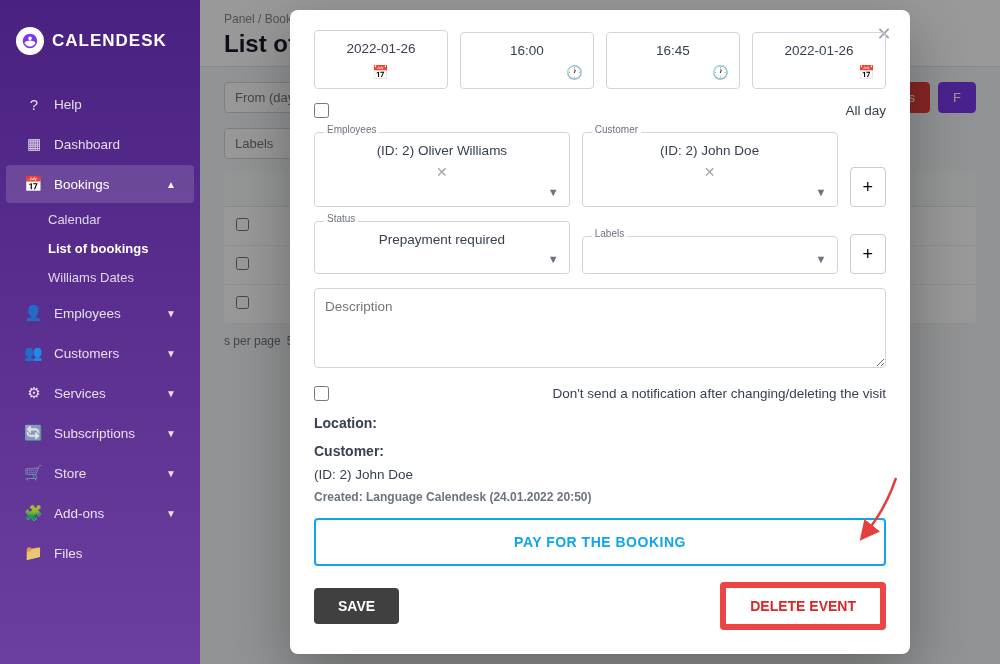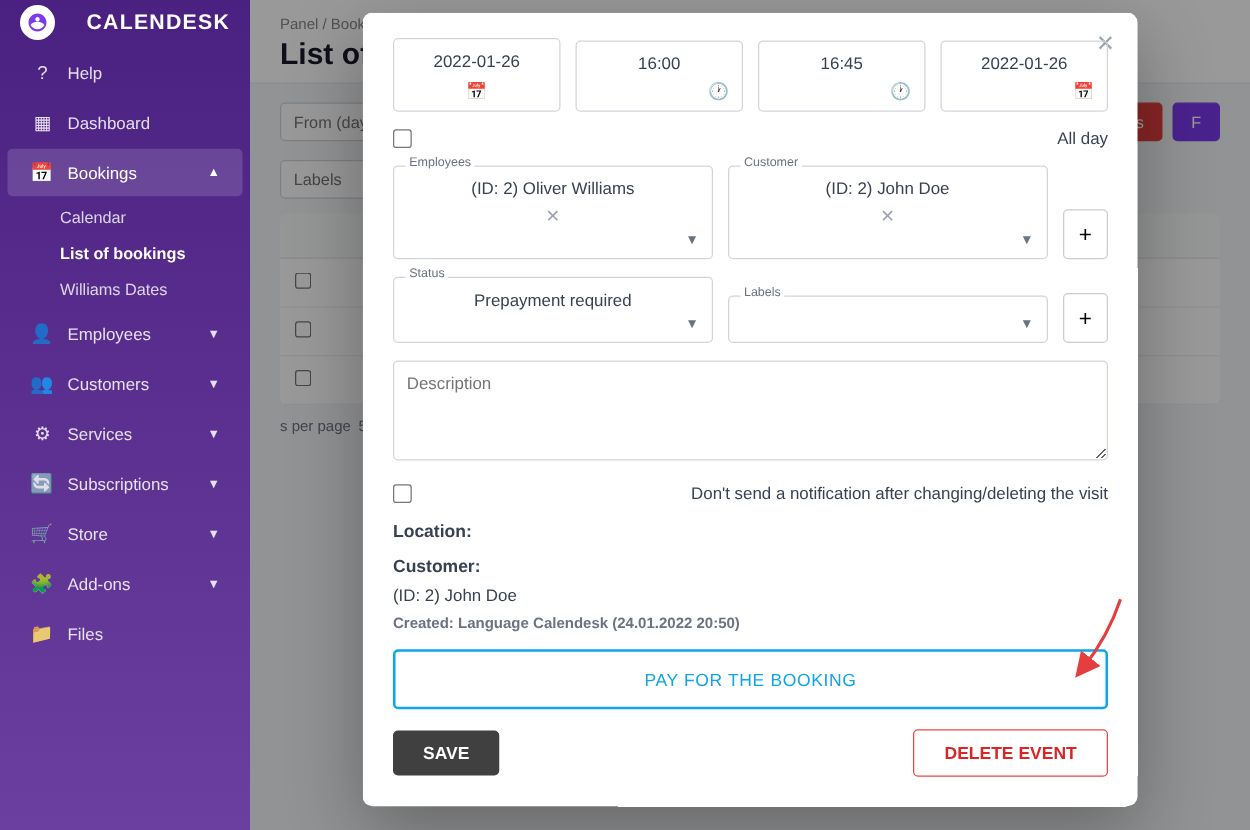--- a/index.html
+++ b/index.html
@@ -12,25 +12,24 @@
       background: linear-gradient(180deg, #4a2080 0%, #6b3fa0 100%);
       height: 664px;
       display: flex;
       flex-direction: column;
       color: white;
     }
     .sidebar-logo {
       display: flex;
       align-items: center;
       gap: 8px;
-      padding: 4px 16px;
+      padding: 27px 16px;
       font-size: 17px;
       font-weight: 700;
       letter-spacing: 1px;
-      justify-content: space-between;
     }
     .logo-icon {
       width: 28px; height: 28px;
       background: white;
       border-radius: 50%;
       display: flex; align-items: center; justify-content: center;
     }
     .logo-icon svg { width: 18px; height: 18px; }
     .sidebar-nav { display: flex; flex-direction: column; gap: 2px; padding: 4px 0; }
     .nav-item {
@@ -125,26 +124,26 @@
     .section-label { font-size: 14px; font-weight: 600; color: #374151; margin-bottom: 8px; }
     .radio-row { display: flex; align-items: center; gap: 8px; font-size: 13.5px; color: #374151; }
     .radio-row input[type="radio"] { accent-color: #7c3aed; width: 16px; height: 16px; }
     .customer-section { margin-bottom: 10px; }
     .customer-name { font-size: 13.5px; color: #374151; margin-top: 2px; }
     .created-info { font-size: 12px; color: #6b7280; margin-bottom: 14px; }
     .created-info span { font-weight: 600; }
     .pay-btn-wrap {
       border: 2px solid #0ea5e9; border-radius: 4px; padding: 14px 20px;
       text-align: center; cursor: pointer; color: #0ea5e9;
-      font-size: 14px; font-weight: 400; letter-spacing: 0.5px;
+      font-size: 14px; font-weight: 700; letter-spacing: 0.5px;
       margin-bottom: 16px; position: relative;
     }
     .modal-footer { display: flex; justify-content: space-between; align-items: center; }
     .btn-save { background: #404040; color: white; border: none; padding: 10px 24px; border-radius: 4px; font-size: 14px; font-weight: 600; cursor: pointer; }
-    .btn-delete { background: white; color: #dc2626; border: 1px solid #ef4444; padding: 10px 24px; border-radius: 4px; font-size: 14px; font-weight: 600; cursor: pointer; }
+    .btn-delete { background: white; color: #dc2626; border: 6px solid #ef4444; padding: 10px 24px; border-radius: 4px; font-size: 14px; font-weight: 600; cursor: pointer; }
   </style>
 </head>
 <body>
 
 <div class="sidebar">
   <div class="sidebar-logo">
     <div class="logo-icon">
       <svg viewBox="0 0 20 20" fill="#7c3aed">
           <path d="M10 2C5.6 2 2 5.6 2 10s3.6 8 8 8 8-3.6 8-8-3.6-8-8-8zm0 3c1.1 0 2 .9 2 2s-.9 2-2 2-2-.9-2-2 .9-2 2-2zm0 11c-2.7 0-5-1.4-6-3.5.1-2 4-3.1 6-3.1s5.9 1.1 6 3.1c-1 2.1-3.3 3.5-6 3.5z"></path>
         </svg>

